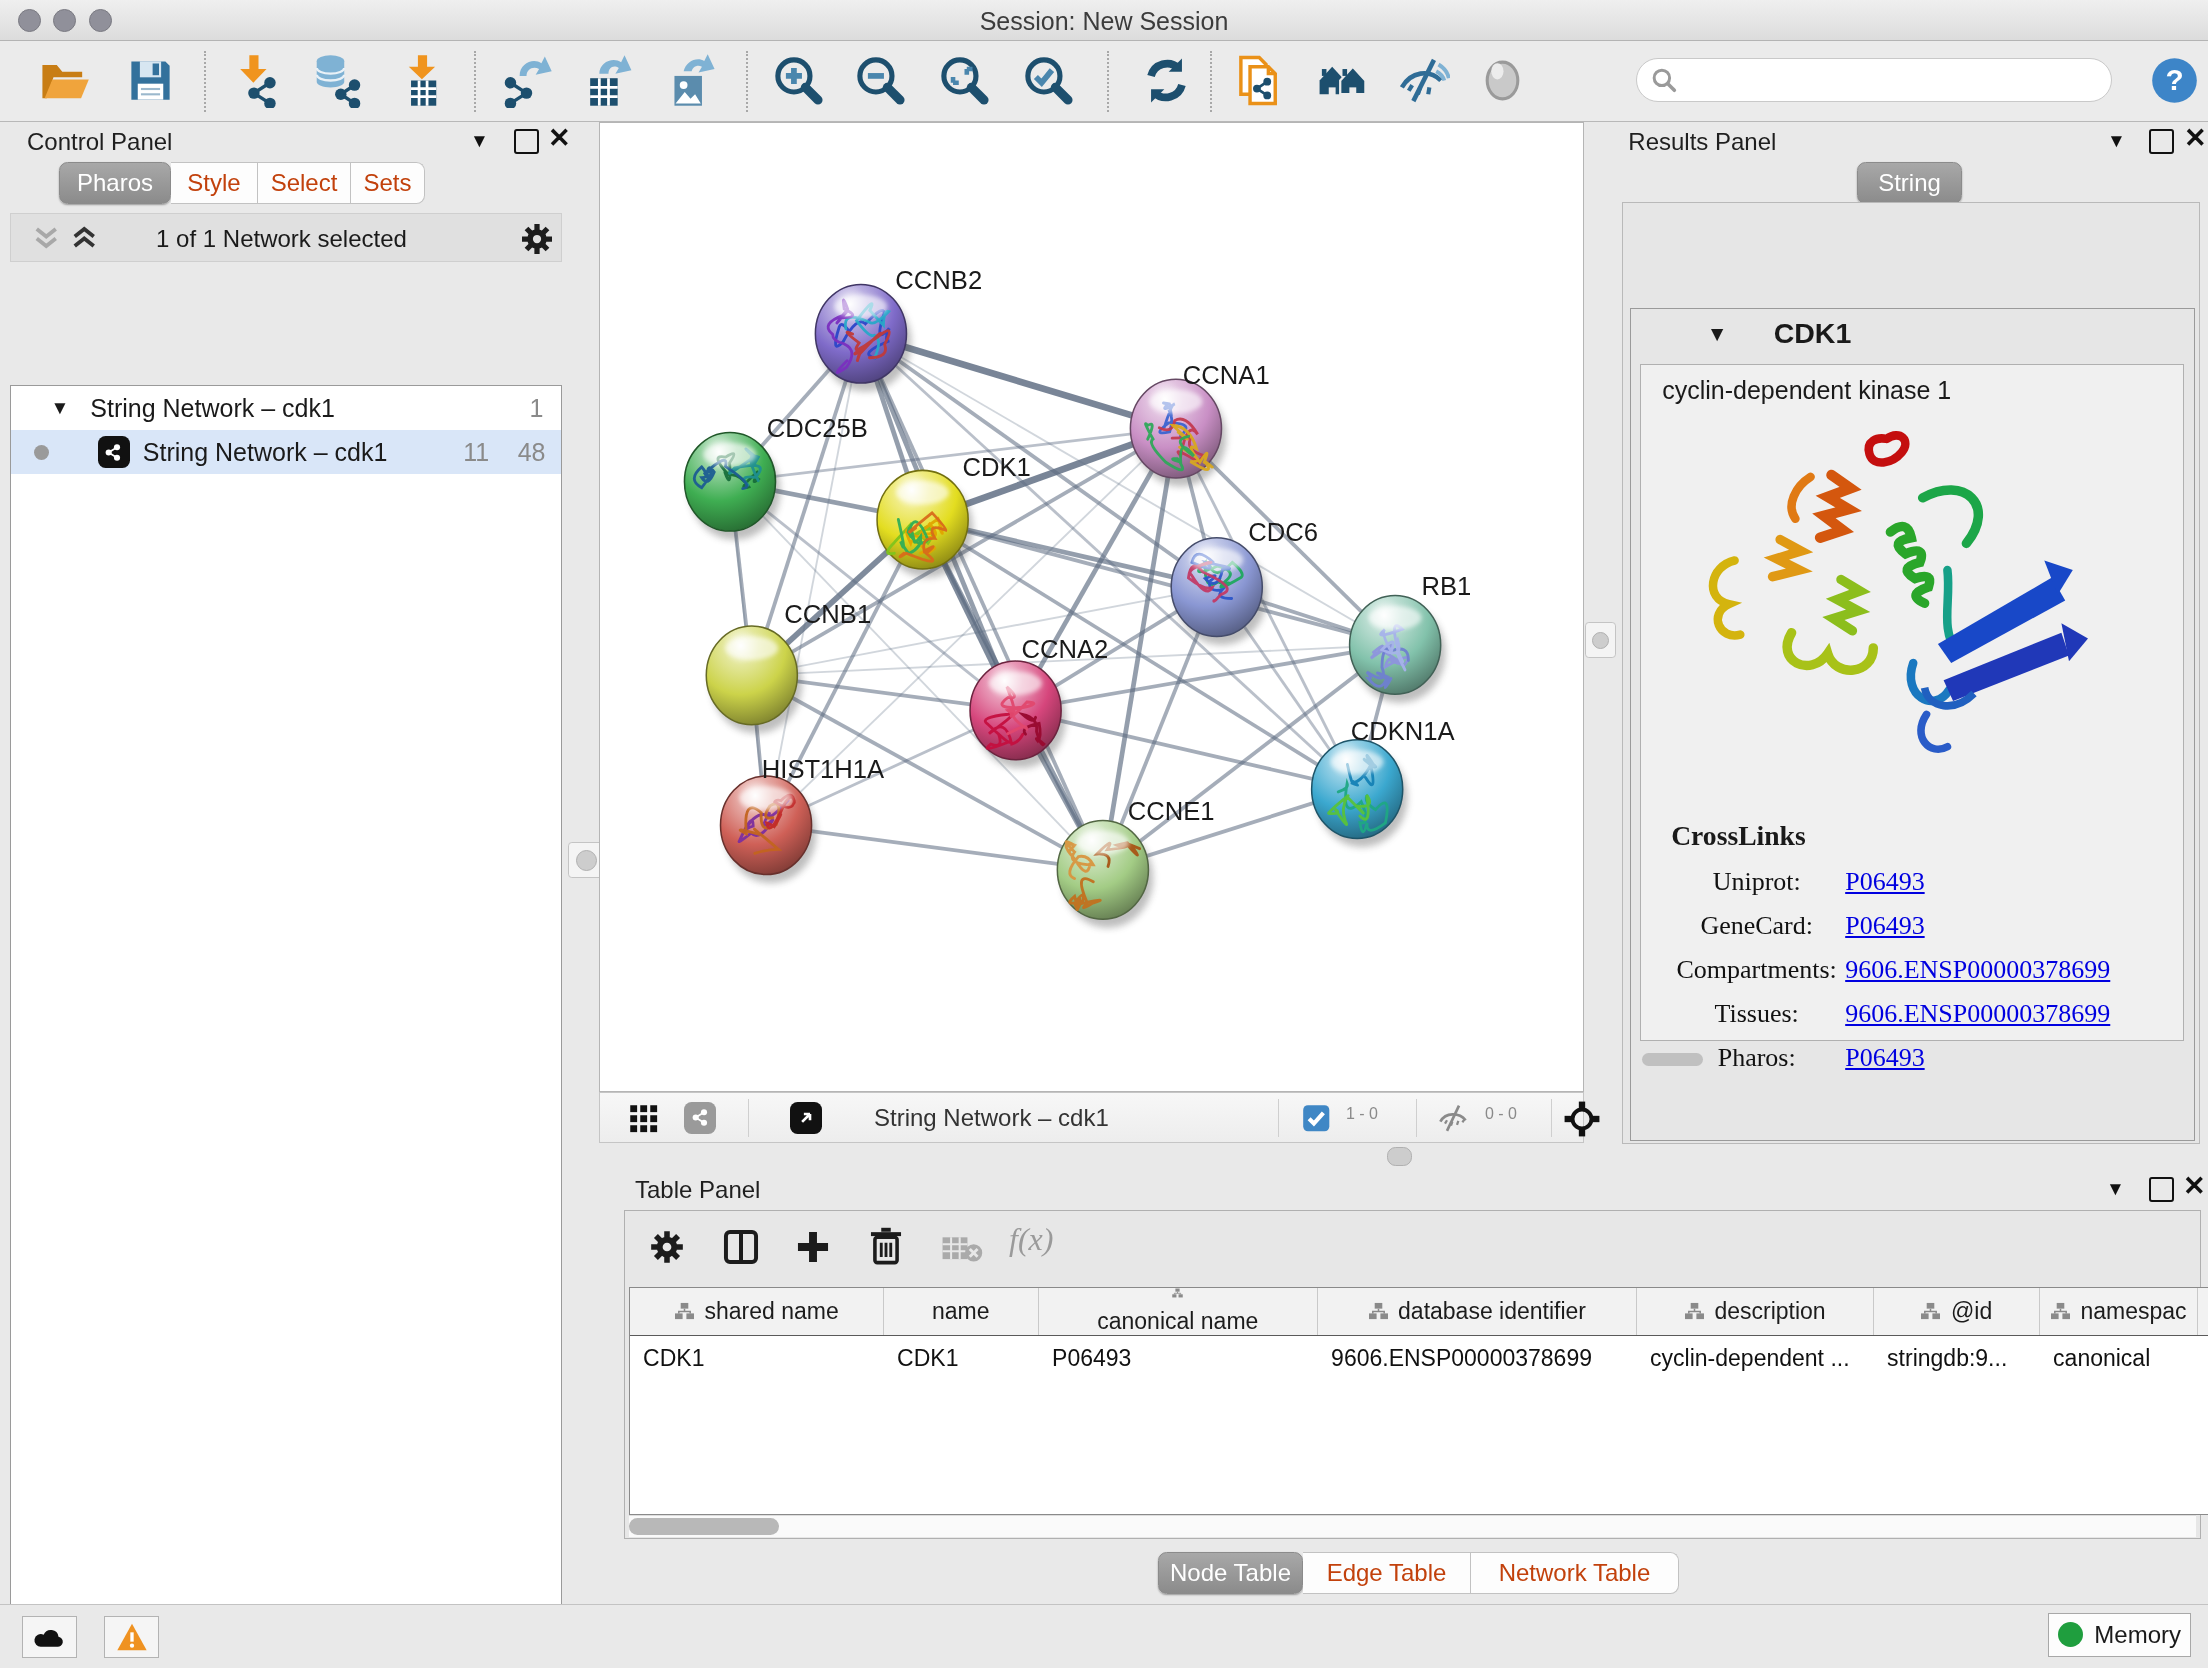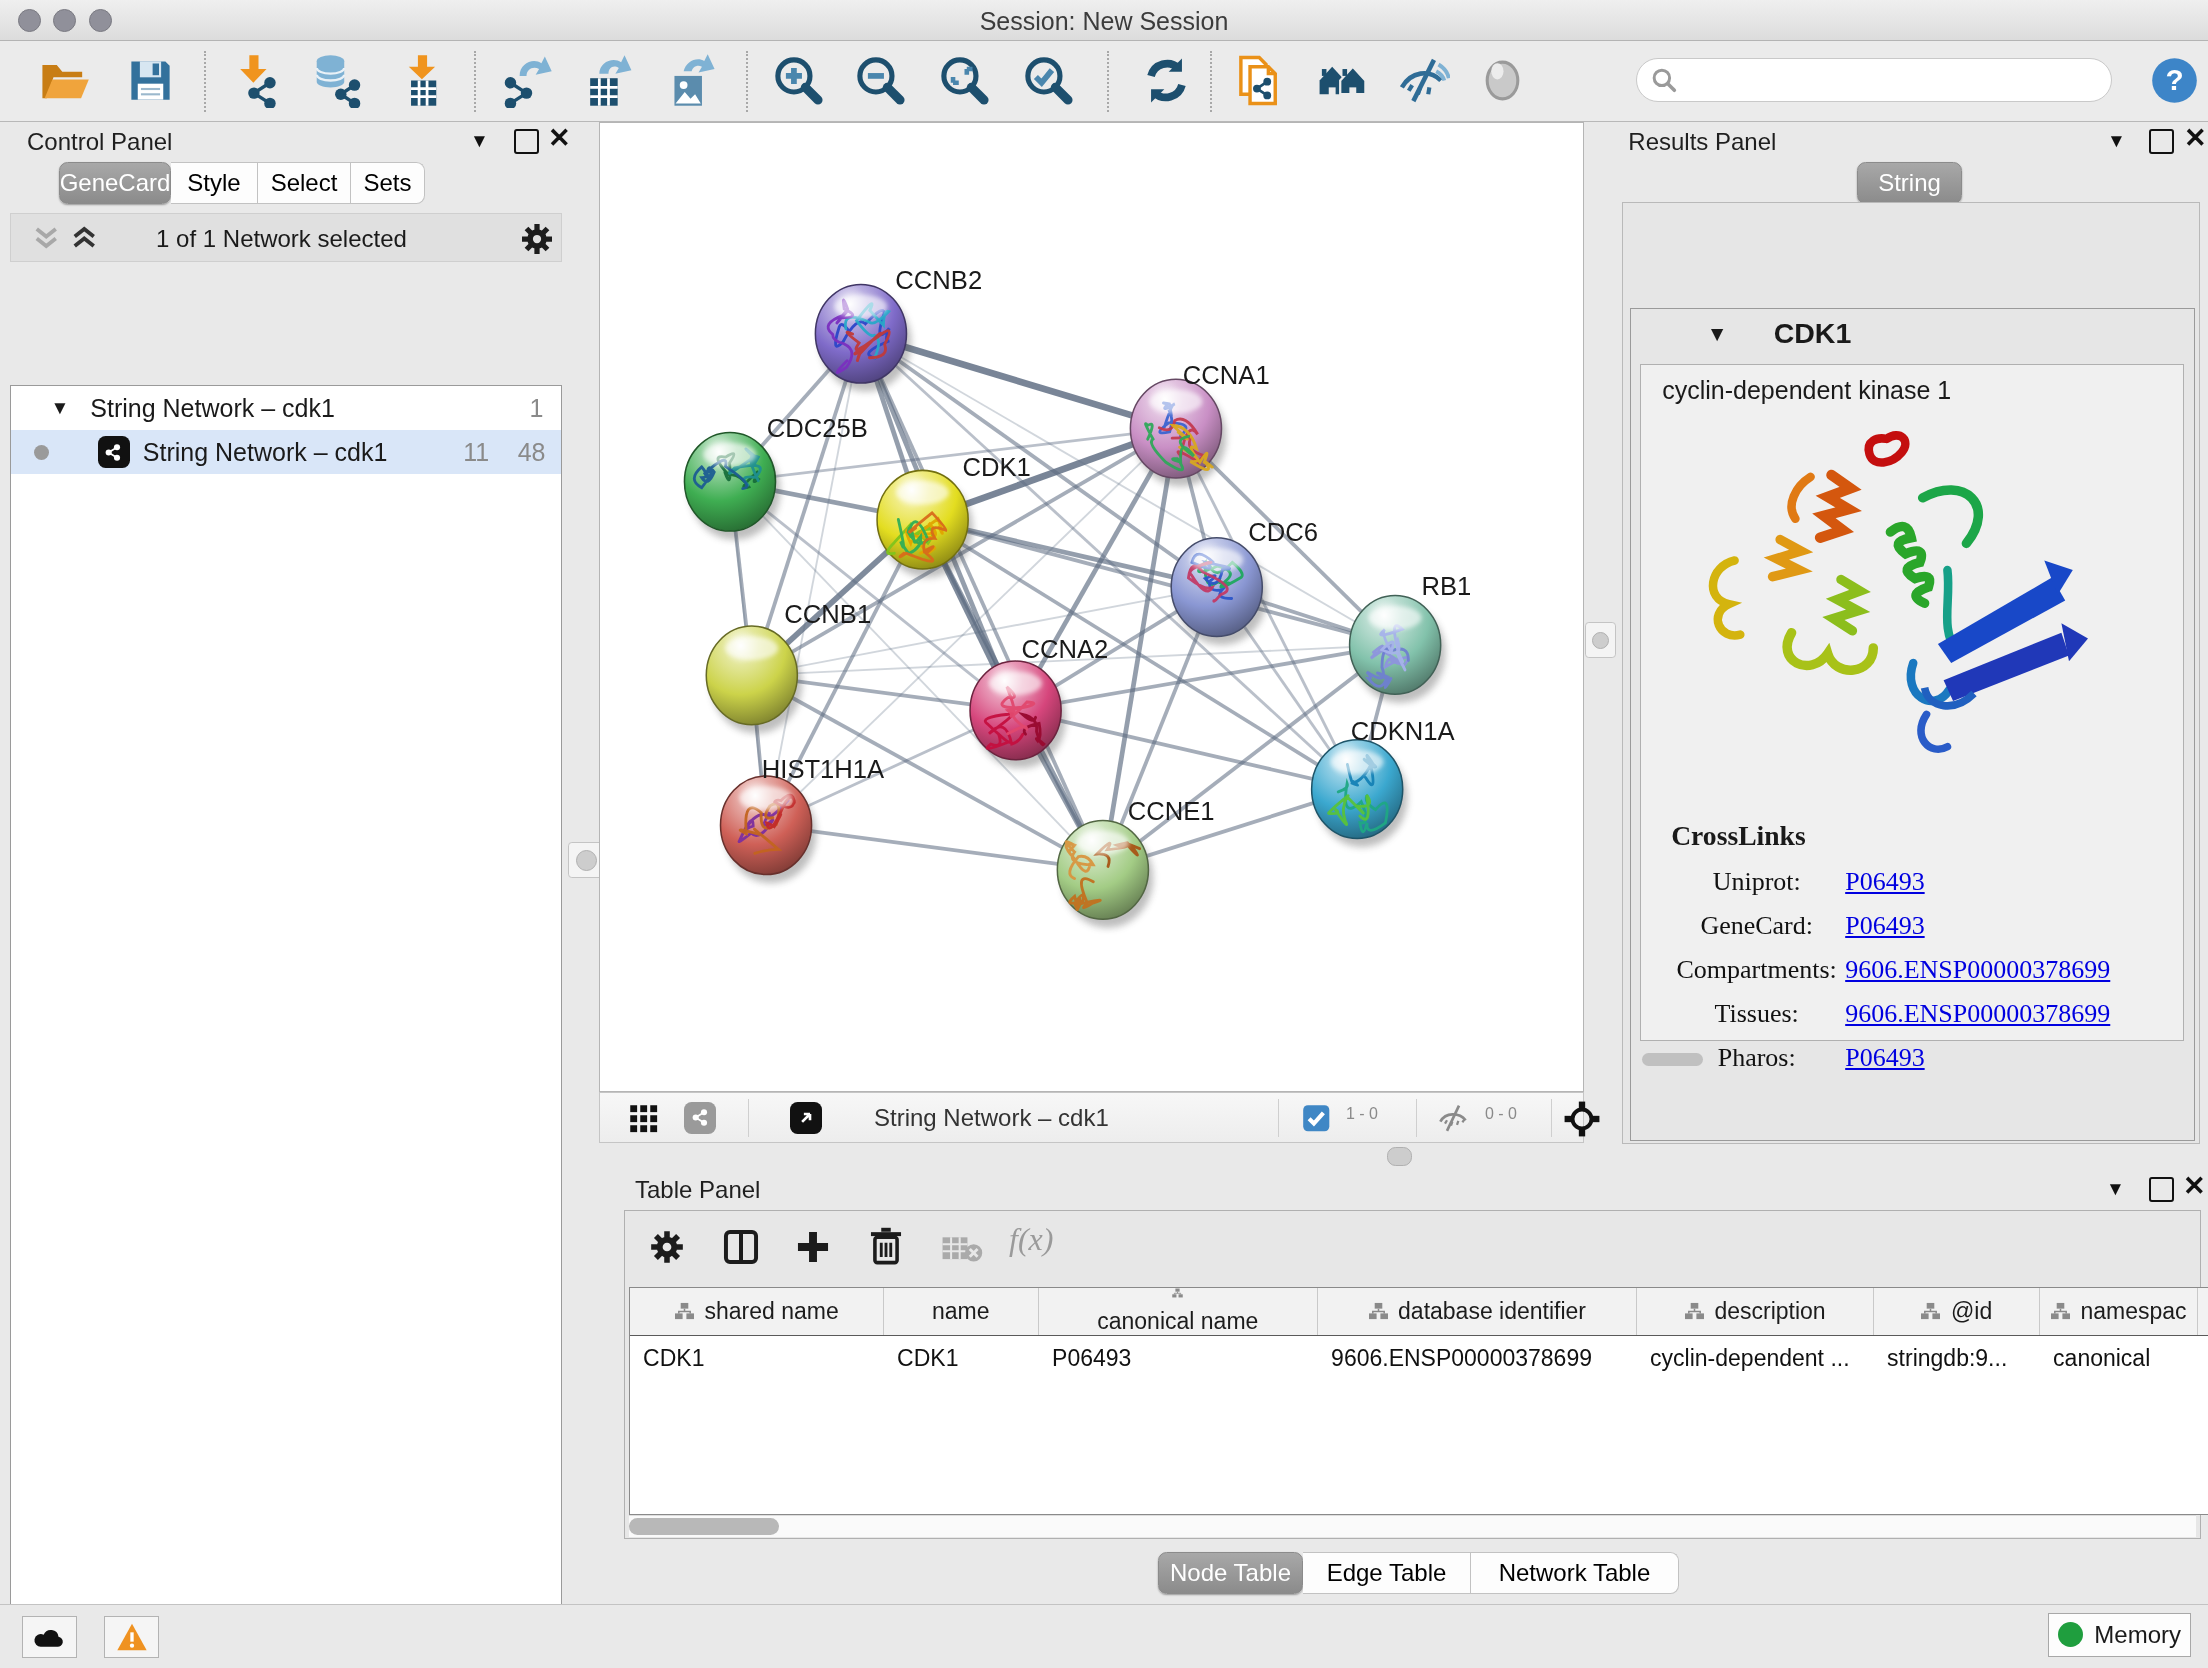--- a/index.html
+++ b/index.html
@@ -23,21 +23,21 @@
 
   
   .panel-title{font-size:24px;color:#1f1f1f;}
   .ph-caret{font-size:19px;color:#111;}
   .ph-box{width:21px;height:21px;border:2.9px solid #111;border-radius:2.9px;}
   .ph-x{font-size:27px;font-weight:bold;color:#111;line-height:21px;}
 
   
   .seg{display:flex;height:40px;border-radius:8.6px;}
   .seg .tab{height:40px;display:flex;align-items:center;justify-content:center;
-    background:#fdfdfd;border:1px solid #c2c2c2;border-left:none;font-size:24px;color:#000000;}
+    background:#fdfdfd;border:1px solid #c2c2c2;border-left:none;font-size:24px;color:#c2410c;}
   .seg .tab:first-child{border-left:1px solid #c2c2c2;border-radius:8.6px 0 0 8.6px;}
   .seg .tab:last-child{border-radius:0 8.6px 8.6px 0;text-align:center;}
   .seg .tab.sel{background:linear-gradient(#a8a8a8,#8b8b8b);color:#fff;border-color:#8b8b8b;
     border-radius:8.6px;box-shadow:0 1px 1.9px rgba(0,0,0,.35);}
 
   
   .cp-toolrow{left:9.5px;top:213px;width:552px;height:49px;background:#e0e0e0;border:1px solid #cfcfcf;
     box-sizing:border-box;}
   .cp-tree{left:9.5px;top:263px;width:552px;height:1324px;background:#fff;border:1px solid #9a9a9a;box-sizing:border-box;}
   .tree-row{position:relative;height:44px;display:flex;align-items:center;font-size:25px;}
@@ -274,21 +274,21 @@
 </div>
 
 <div class="abs" style="left:0;top:122px;width:571px;height:1472px">
   <span class="abs panel-title" style="left:27px;top:5.7px">Control Panel</span>
   <span class="abs ph-caret" style="left:470px;top:7.6px">▼</span>
   <span class="abs ph-box" style="left:514px;top:6.7px"></span>
   <span class="abs ph-x" style="left:548px;top:5.7px">✕</span>
 
   <div class="abs seg" style="left:59px;top:40px">
     <div class="tab sel" style="width:110px">
-        <span>GeneCard</span>
+        <span>Pharos</span>
       </div>
     <div class="tab" style="width:86px">
         <span>Style</span>
       </div>
     <div class="tab" style="width:92px">
         <span>Select</span>
       </div>
     <div class="tab" style="width:73px">
         <span>Sets</span>
       </div>

